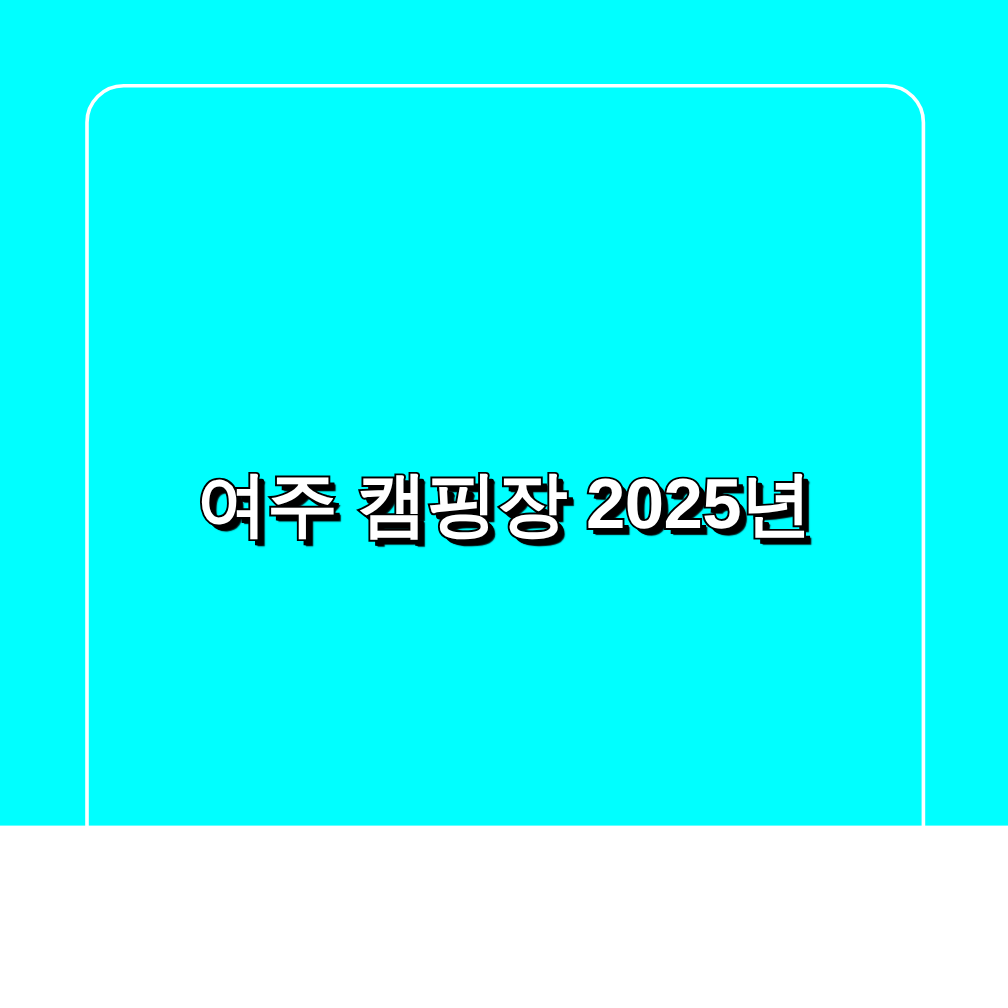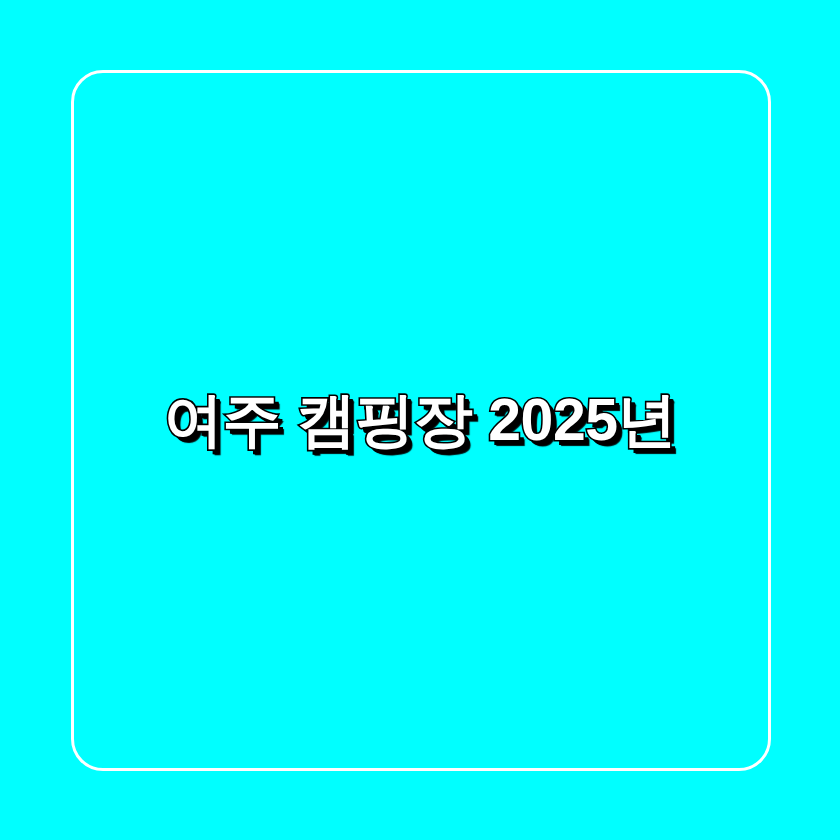--- a/index.html
+++ b/index.html
@@ -9,21 +9,21 @@
   body {
     width: 840px;
     height: 840px;
     overflow: hidden;
     font-family: "Liberation Sans", "DejaVu Sans", sans-serif;
   }
 
   #thumbnail-card {
     position: relative;
     width: 840px;
-    height: 840px;
+    height: 688px;
     background: #00ffff;
     box-sizing: border-box;
   }
 
   #card-frame {
     position: absolute;
     left: 71px;
     top: 70px;
     width: 700px;
     height: 701px;

